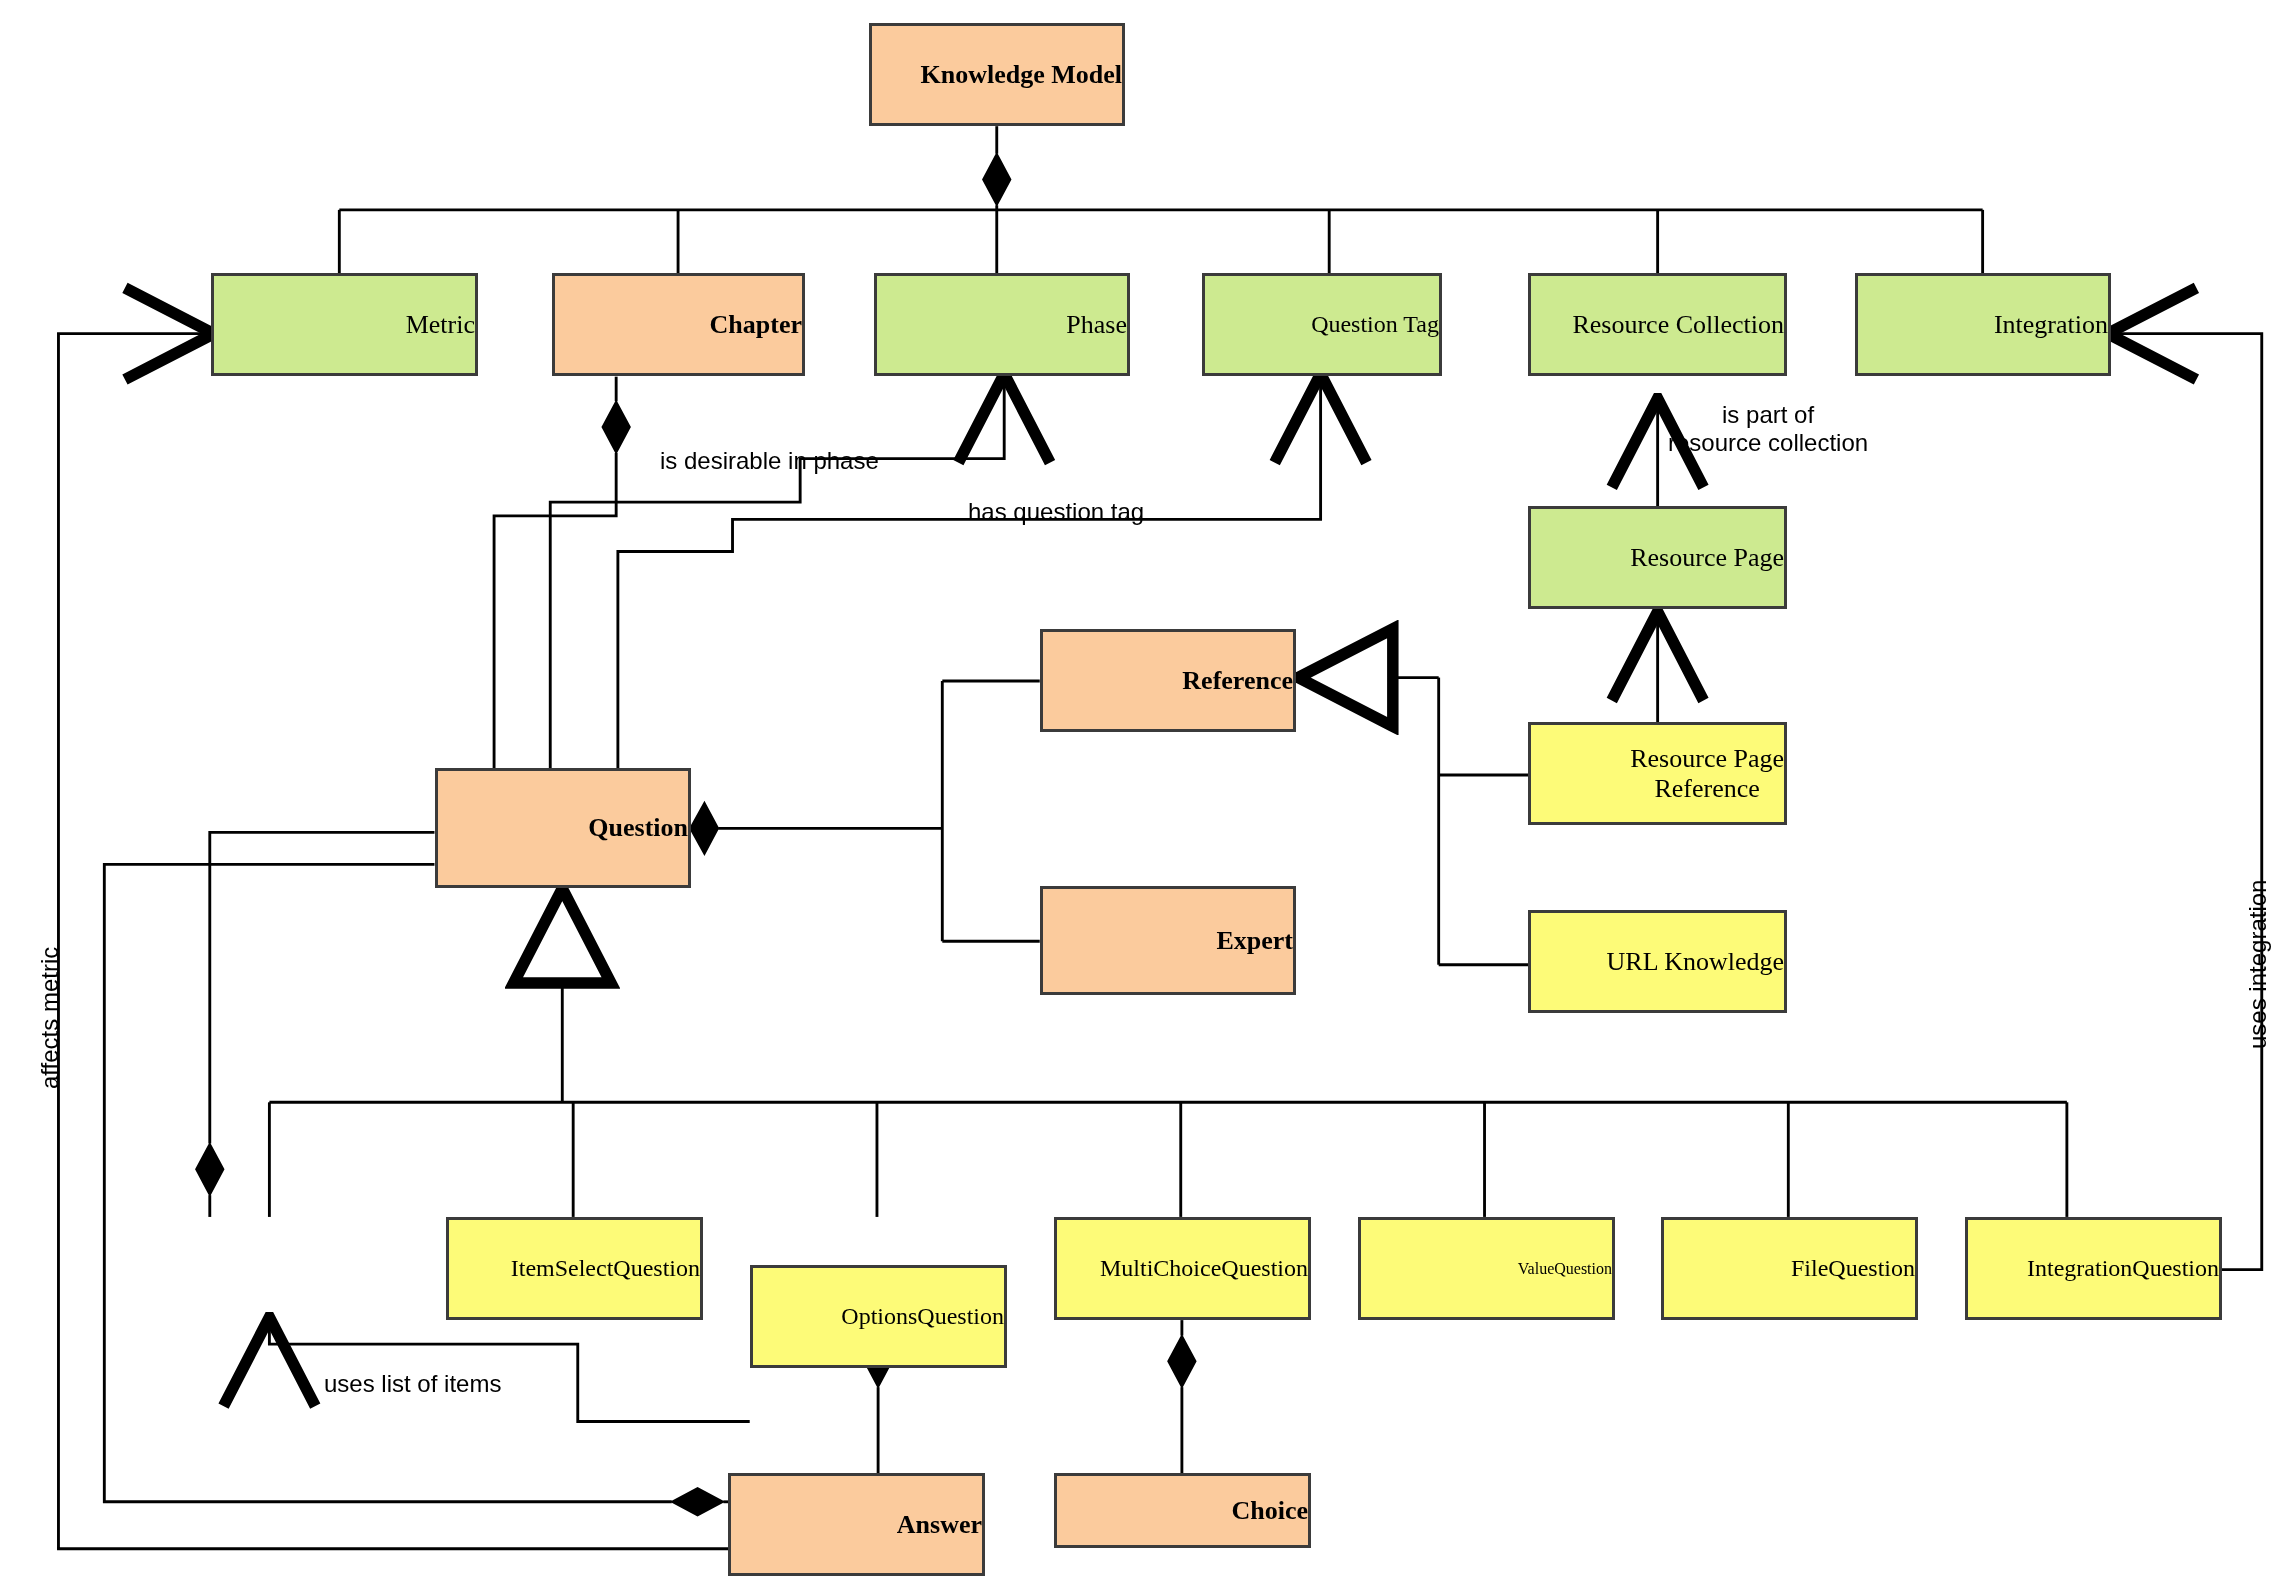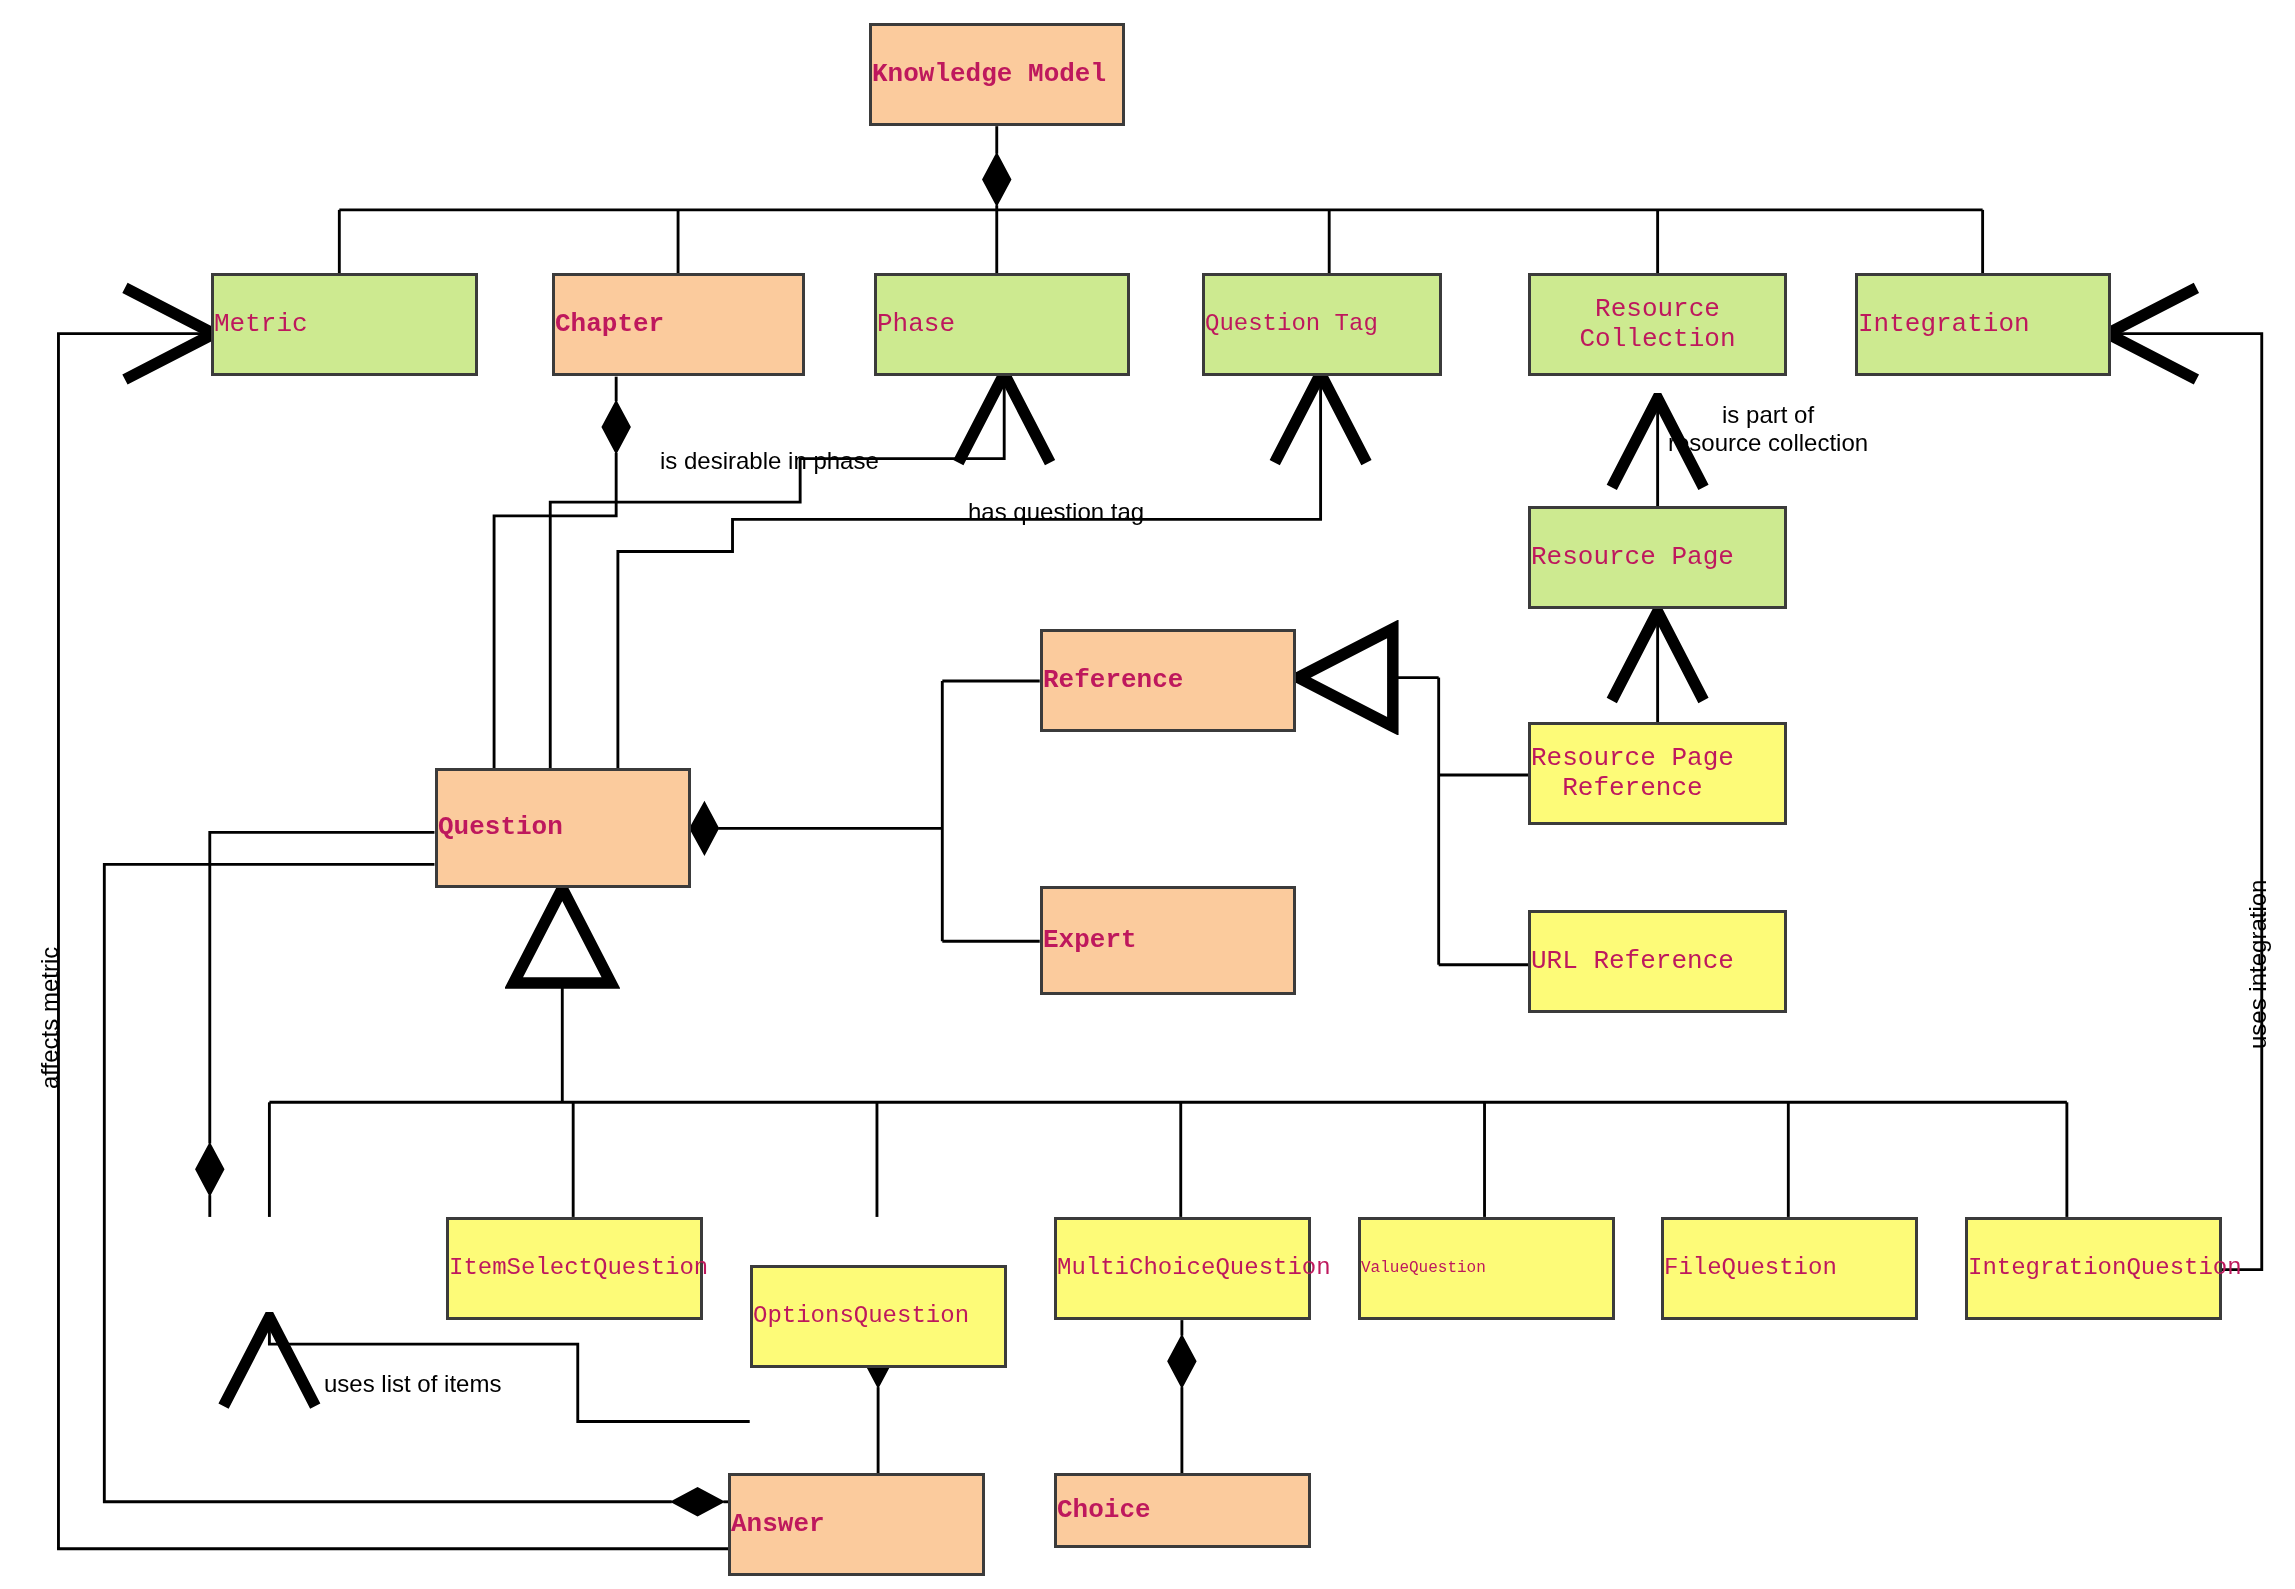--- a/index.html
+++ b/index.html
@@ -1,21 +1,21 @@
 <!DOCTYPE html>
 <html style="font-size:9.2px"><head>
 <meta charset="utf-8">
 <style>
   html,body{margin:0;padding:0;background:#ffffff;}
   #stage{position:relative;width:2295px;height:1589px;background:#ffffff;
          font-family:"Liberation Sans",sans-serif;overflow:hidden;}
   svg#wires{position:absolute;left:0;top:0;width:2295px;height:1589px;}
   .node{position:absolute;box-sizing:border-box;border:3.4px solid #3b3b3b;
-        display:flex;align-items:center;justify-content:flex-start;text-align:center;
-        font-family:Liberation Mono, monospace;color:#be185d;line-height:1.12;}
+        display:flex;align-items:center;justify-content:flex-end;text-align:center;
+        font-family:Liberation Serif, serif;color:#000000;line-height:1.12;}
   .orange{background:#fbcb9d;}
   .green{background:#cdea90;}
   .yellow{background:#fdfb78;}
   .bold{font-weight:bold;}
   .edge-label{position:absolute;font-family:"Liberation Sans",sans-serif;
               color:#000;white-space:pre;line-height:1.15;}
   .vlabel{transform-origin:left top;}
 </style>
 </head>
 <body>
@@ -176,21 +176,21 @@
 
   <div class="node orange bold" style="left:435px;top:768px;width:256px;height:120px;font-size:26px;">
     <span>Question</span>
   </div>
 
   <div class="node orange bold" style="left:1040px;top:886px;width:256px;height:109px;font-size:26px;">
     <span>Expert</span>
   </div>
 
   <div class="node yellow" style="left:1528px;top:910px;width:259px;height:103px;font-size:26px;">
-    <span>URL Reference</span>
+    <span>URL Knowledge</span>
   </div>
 
 
   <div class="node yellow" style="left:446px;top:1217px;width:257px;height:103px;font-size:24px;">
     <span>ItemSelectQuestion</span>
   </div>
 
   <div class="node yellow" style="left:750px;top:1265px;width:257px;height:103px;font-size:24px;">
     <span>OptionsQuestion</span>
   </div>

